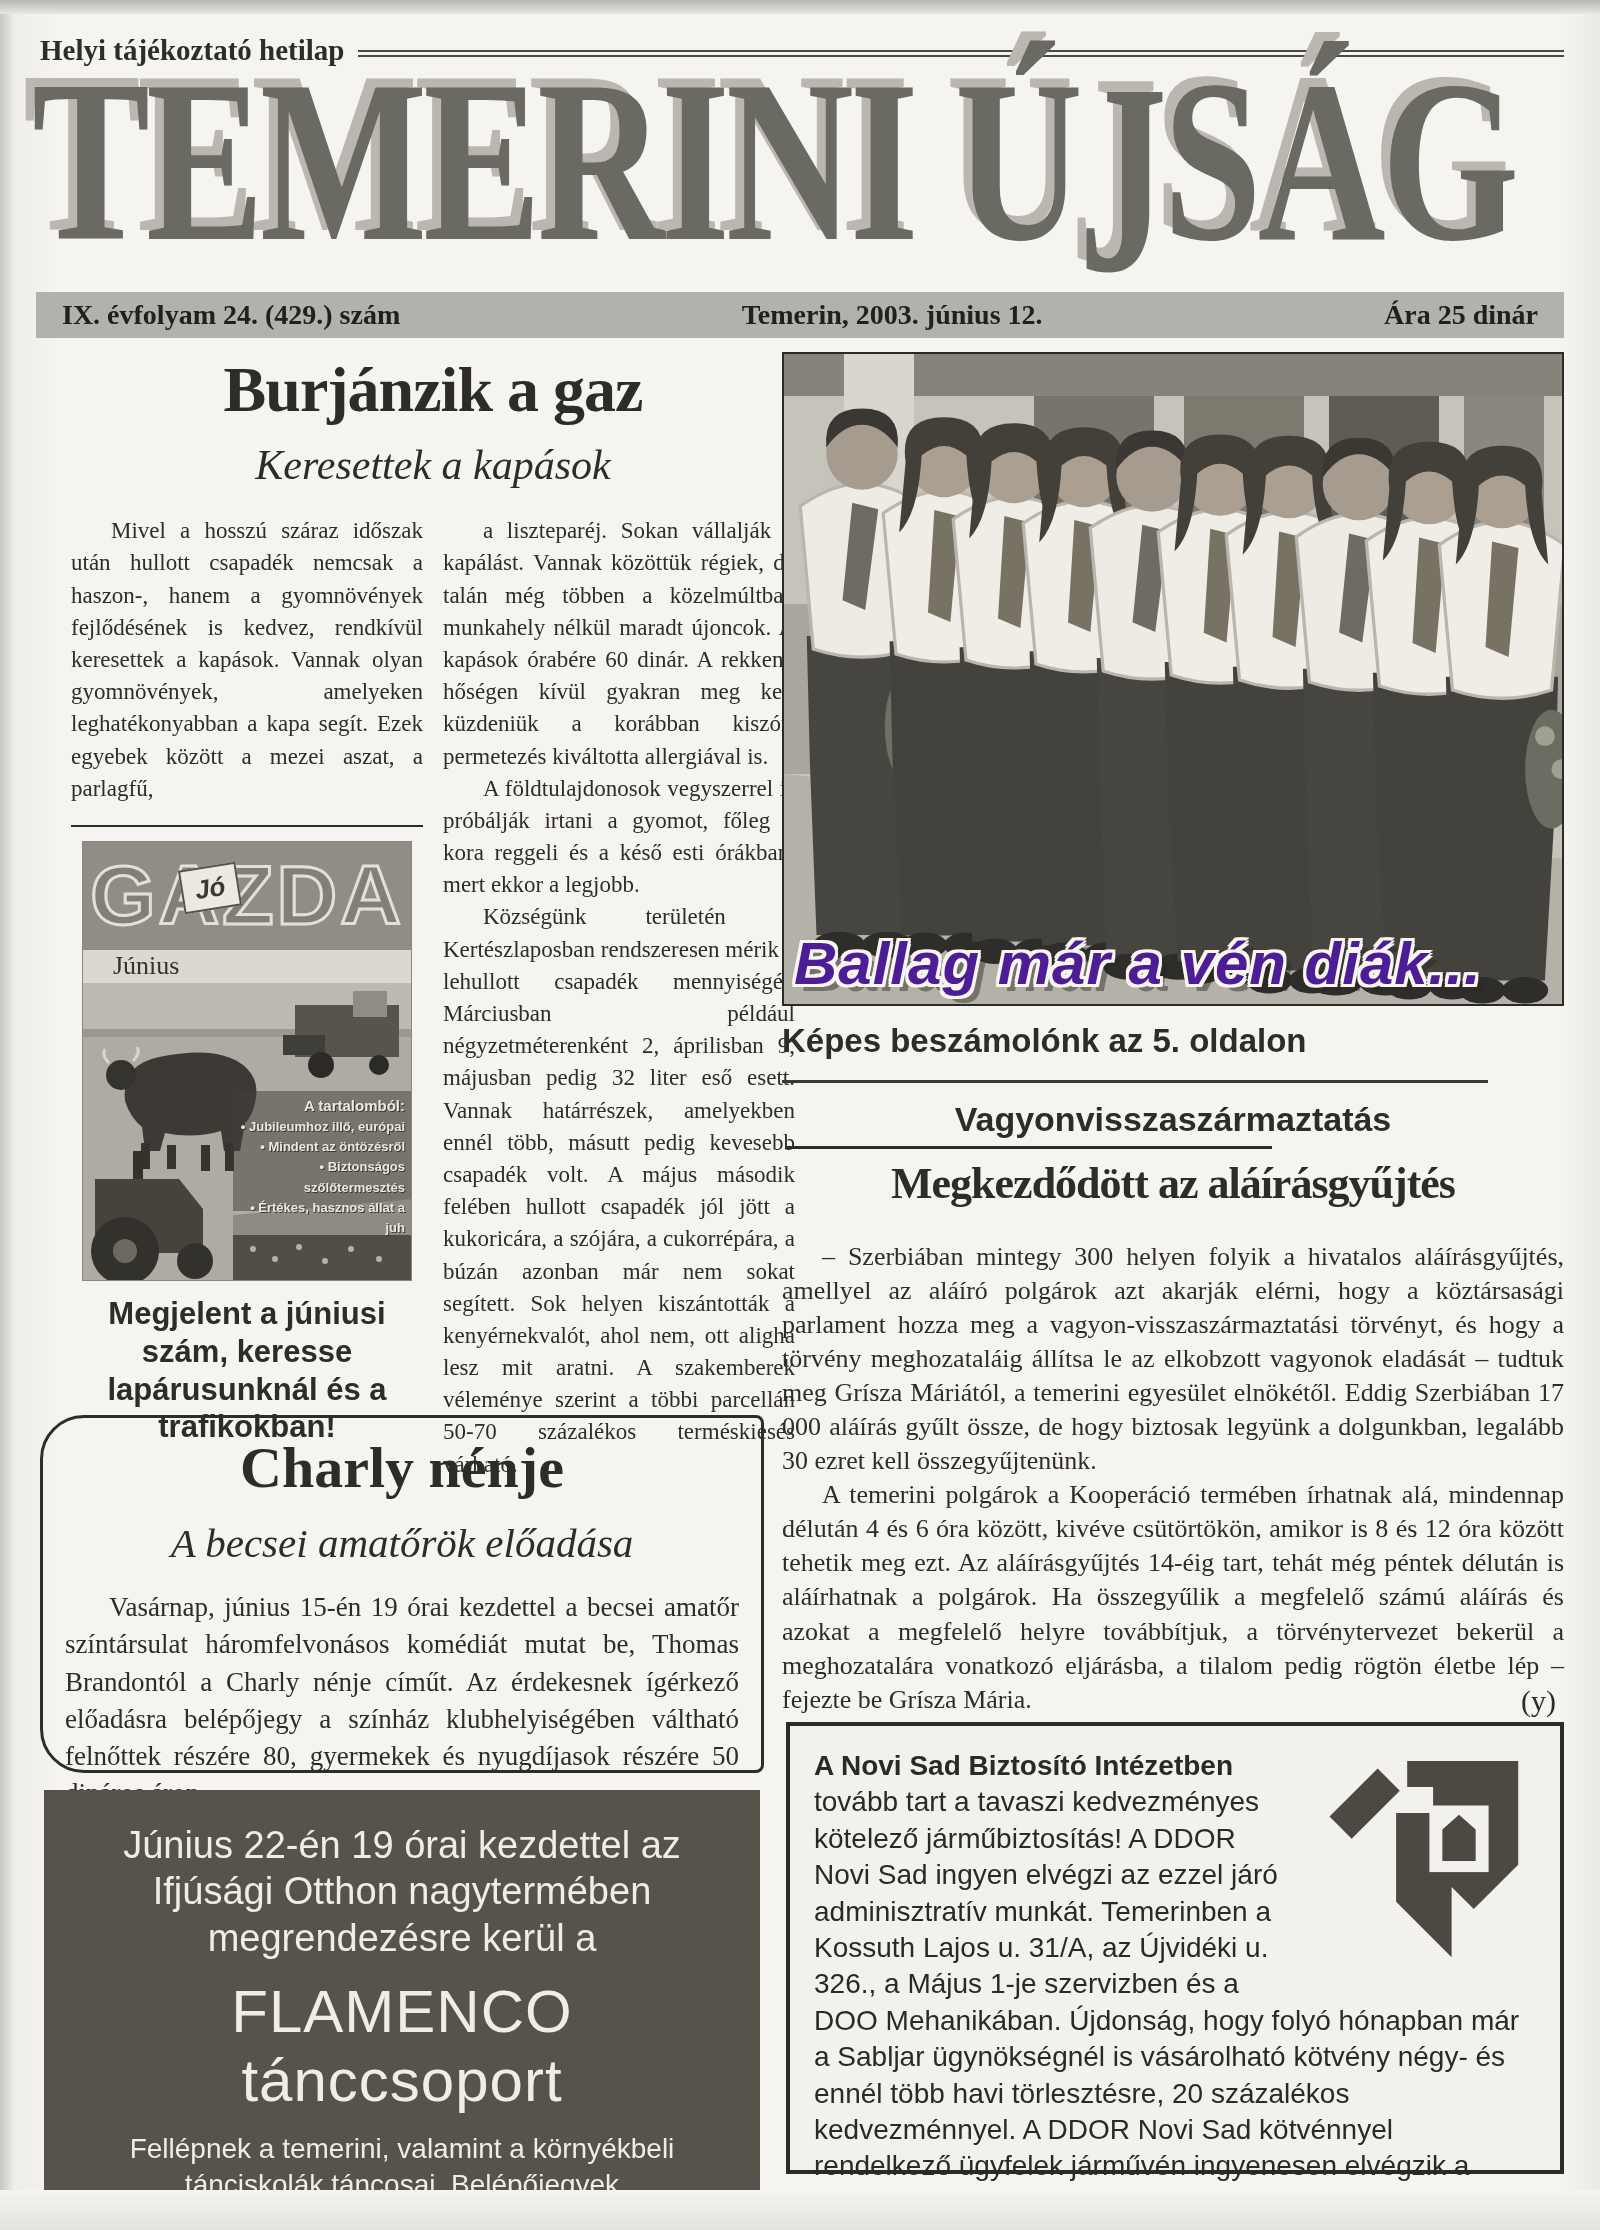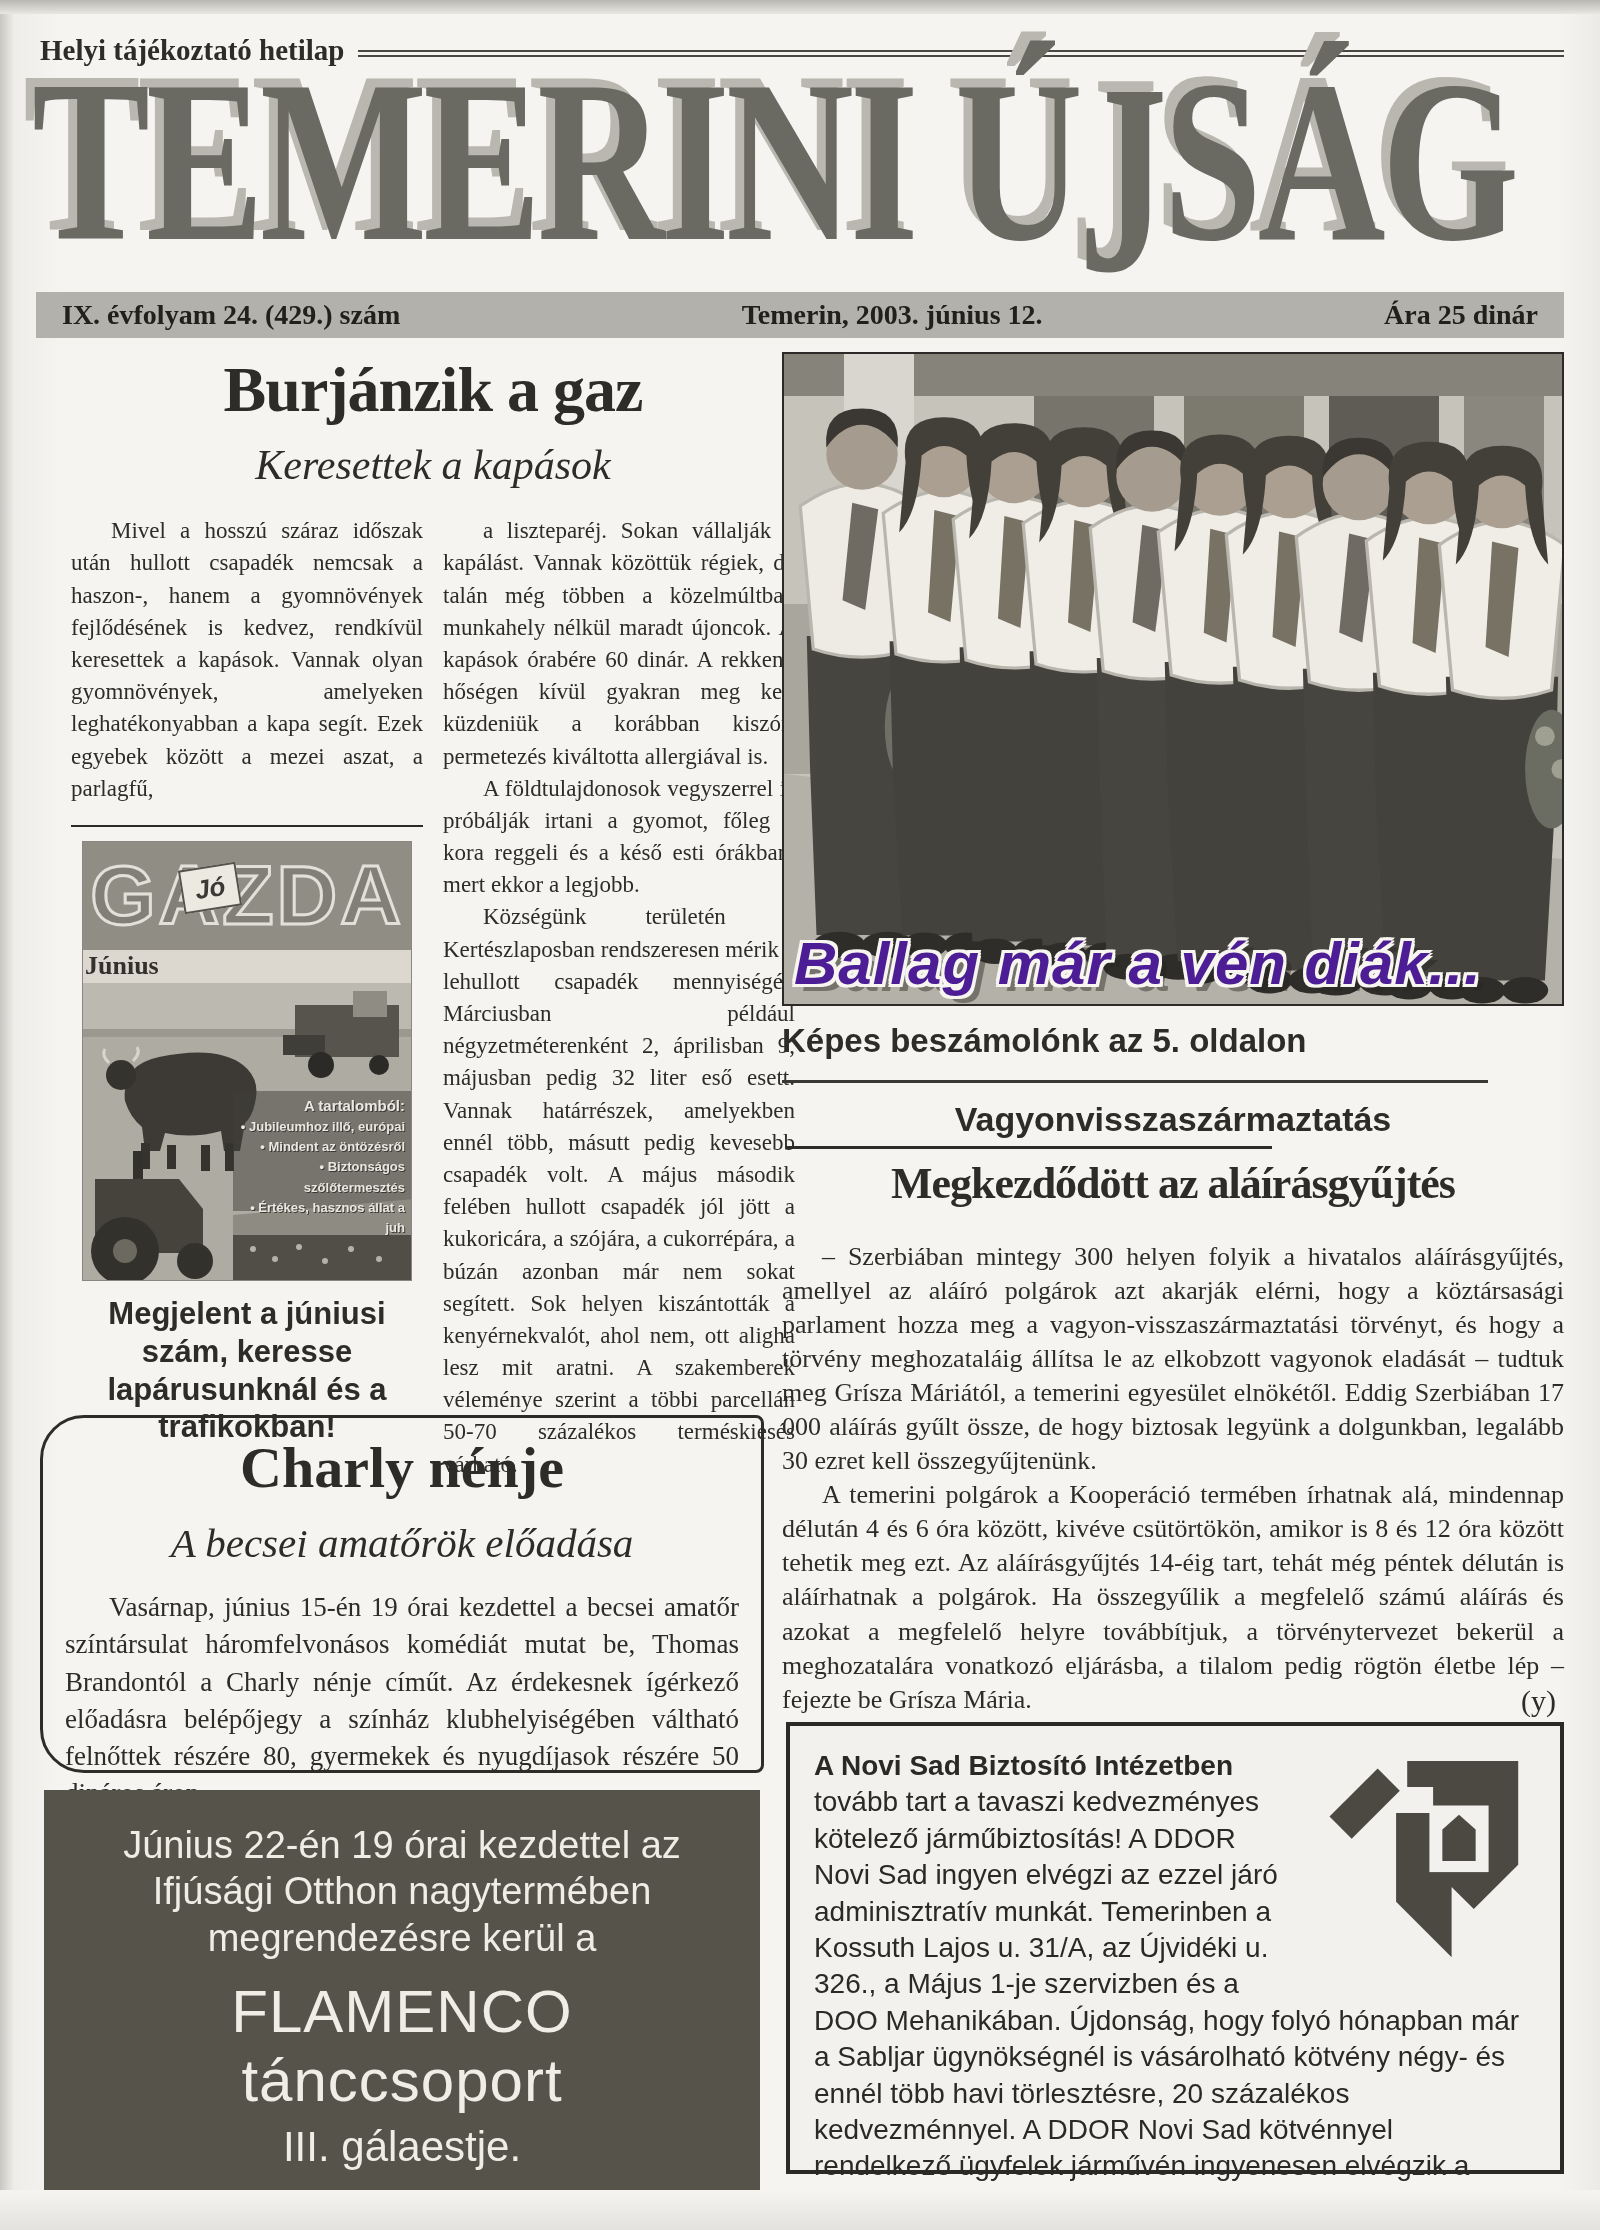--- a/index.html
+++ b/index.html
@@ -39,21 +39,21 @@
     background:#aeaba3;border:1px solid #8a8780;box-sizing:border-box;overflow:hidden;}
   .gz-head{position:absolute;left:0;top:0;width:100%;height:108px;background:#908d85;
     display:flex;align-items:center;justify-content:center;}
   .gz-title{font-family:"Liberation Sans",sans-serif;font-weight:bold;font-size:84px;letter-spacing:3px;
     color:rgba(105,103,96,0.35);-webkit-text-stroke:3px #e2e0d8;}
   .gz-jo{position:absolute;left:98px;top:24px;width:54px;height:40px;background:#ece9e1;border:2px solid #55534c;
     color:#3b3935;font-family:"Liberation Sans",sans-serif;font-weight:bold;font-style:italic;font-size:26px;
     display:flex;align-items:center;justify-content:center;transform:rotate(-9deg);z-index:2;}
   .gz-june{position:absolute;left:0;top:108px;width:100%;height:33px;background:#dcd8d0;
     display:flex;align-items:center;}
-  .gz-june span{font-size:26px;font-weight:bold;color:#33312d;padding-left:2px;}
+  .gz-june span{font-size:26px;font-weight:normal;color:#33312d;padding-left:30px;}
   .gz-art{position:absolute;left:0;top:141px;}
   .gz-toc{position:absolute;right:6px;top:252px;width:172px;text-align:right;
     font-family:"Liberation Sans",sans-serif;color:#eae8e0;font-weight:bold;
     font-size:13px;line-height:1.55;text-shadow:1px 1px 0 #3a3833;}
   .gz-toc .toc-head{font-size:15px;}
   .gz-caption{margin-top:14px;font-family:"Liberation Sans",sans-serif;font-weight:bold;
     font-size:31px;line-height:1.22;text-align:center;}
   
   .charly{position:absolute;left:40px;top:1415px;width:724px;height:358px;box-sizing:border-box;
     border:3px solid #2e2c29;border-radius:44px 8px 8px 44px;padding:10px 22px;}
@@ -196,21 +196,20 @@
   <div class="charly">
     <h2>Charly nénje</h2>
     <div class="sub">A becsei amatőrök előadása</div>
     <p>Vasárnap, június 15-én 19 órai kezdettel a becsei amatőr színtársulat háromfelvonásos komédiát mutat be, Thomas Brandontól a Charly nénje címűt. Az érdekesnek ígérkező előadásra belépőjegy a színház klubhelyiségében váltható felnőttek részére 80, gyermekek és nyugdíjasok részére 50 dináros áron.</p>
     <p class="p2">Érdeklődni a színház klubjában az esti órákban.</p>
   </div>
 
   <div class="flamenco">
     <div class="fl1">Június 22-én 19 órai kezdettel az Ifjúsági Otthon nagytermében megrendezésre kerül a</div>
     <div class="fl-title">FLAMENCO tánccsoport</div>
-    <div class="fl2">III. gálaestje.</div>
     <div class="fl3">Fellépnek a temerini, valamint a környékbeli tánciskolák táncosai. Belépőjegyek megvásárolhatók a helyszínen a műsor kezdete előtt 50 dináros áron.</div>
   </div>
 
   <div class="photo">
     <svg width="778" height="650" viewBox="0 0 778 650">
       <rect x="0" y="0" width="778" height="650" fill="#c6c3bb"></rect>
       <rect x="0" y="0" width="778" height="42" fill="#86837b"></rect>
       <rect x="250" y="42" width="120" height="170" fill="#77746c"></rect>
       <rect x="400" y="42" width="120" height="170" fill="#7c796f"></rect>
       <rect x="545" y="42" width="110" height="190" fill="#5f5c55"></rect>

